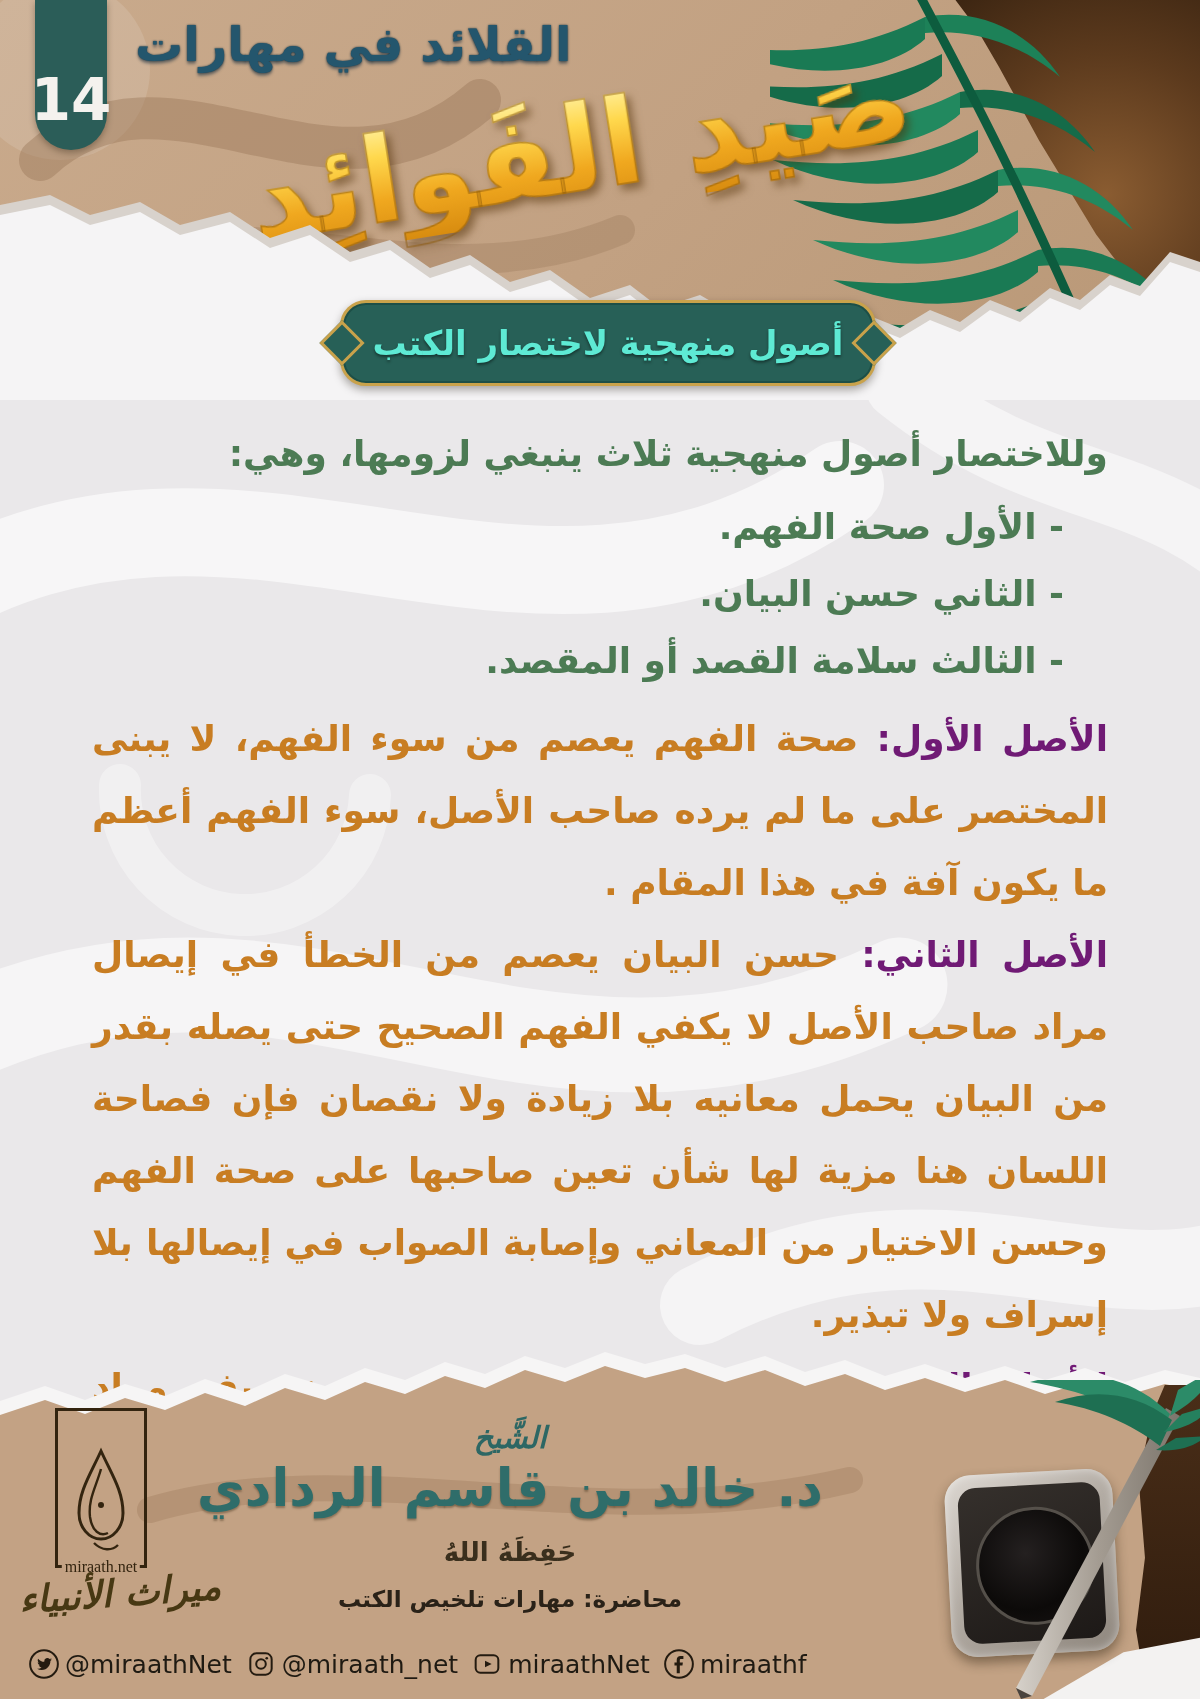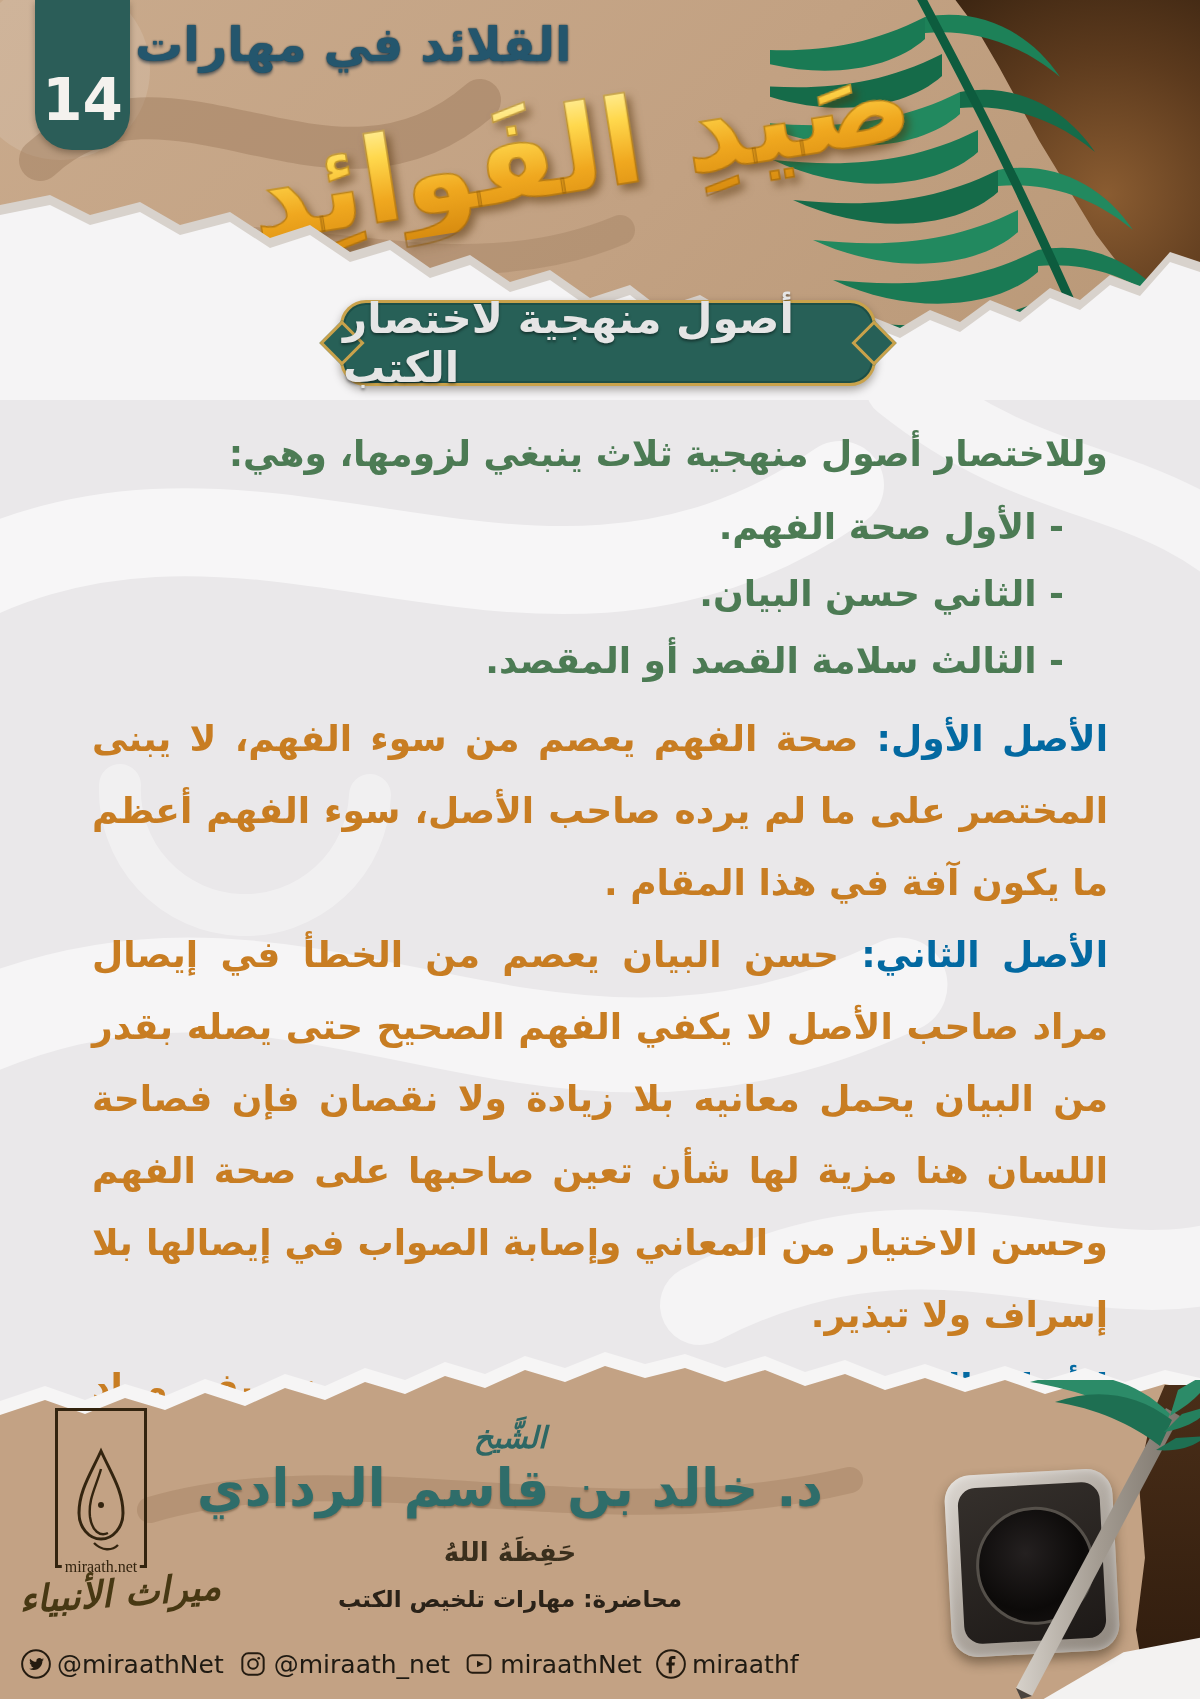--- a/index.html
+++ b/index.html
@@ -13,21 +13,21 @@
     background:linear-gradient(135deg,#c9aa8c 0%,#c2a182 55%,#b99877 100%);
   }
   .header-watermark{position:absolute;left:0;top:0;}
   .wood-corner{
     position:absolute;right:0;top:0;width:335px;height:335px;
     background:radial-gradient(circle at 72% 58%,#8a5c31 0%,#5c3a1d 45%,#34200f 88%);
     clip-path:polygon(27% 0,100% 0,100% 91%,88% 95%,69% 70%,52% 42%,40% 20%,33% 8%);
   }
   .leaf-svg{position:absolute;right:0;top:-8px;}
   .badge14{
-    position:absolute;left:35px;top:0;width:95px;height:150px;
+    position:absolute;left:35px;top:0;width:72px;height:150px;
     background:#2b5d58;border-radius:0 0 37px 37px;
     display:flex;align-items:flex-end;justify-content:center;
     color:#f4f2ee;font-size:58px;font-weight:bold;padding-bottom:16px;box-sizing:border-box;
     box-shadow:0 3px 6px rgba(40,30,15,.35);
   }
   .series-title{
     position:absolute;left:135px;top:16px;width:860px;
     font-size:48px;font-weight:bold;color:#24566d;letter-spacing:1px;
     text-shadow:0 0 2px #0e2c3d,0 3px 3px rgba(15,40,60,.45);
   }
@@ -40,21 +40,21 @@
     -webkit-text-stroke:1.5px rgba(140,90,10,.55);
     filter:drop-shadow(4px 6px 4px rgba(75,42,0,.5));
   }
   .tear-svg{position:absolute;left:0;pointer-events:none;}
   
   .banner{
     position:absolute;left:340px;top:300px;width:530px;height:80px;z-index:6;
     background:#276057;border:3px solid #c9a24b;border-radius:26px;
     box-shadow:0 4px 8px rgba(20,15,5,.35), inset 0 0 0 2px #1d4f47;
     display:flex;align-items:center;justify-content:center;
-    color:#e5e5e5;font-size:42px;font-weight:bold;
+    color:#5eead4;font-size:34px;font-weight:bold;
     text-shadow:0 2px 3px rgba(0,0,0,.45);
   }
   .banner .diamond{
     position:absolute;top:50%;width:26px;height:26px;margin-top:-16px;
     background:#276057;border:3px solid #c9a24b;transform:rotate(45deg);z-index:-1;
   }
   .banner .diamond.left{left:-17px;}
   .banner .diamond.right{right:-17px;}
   
   .body-watermark{position:absolute;left:0;top:355px;pointer-events:none;}
@@ -66,21 +66,21 @@
     text-align:right;margin:0;
   }
   .blist{margin:6px 0 8px;padding:0 44px 0 0;list-style:none;}
   .blist li{
     color:#4c7b54;font-size:36px;font-weight:bold;line-height:1.86;text-align:right;
   }
   .paras p{
     margin:0;font-size:36px;font-weight:bold;line-height:2.0;
     text-align:justify;color:#c87d22;
   }
-  .plabel{color:#0369a1;}
+  .plabel{color:#701a75;}
   
   .bottom-wood{
     position:absolute;right:0;top:1385px;width:64px;height:314px;z-index:4;
     background:linear-gradient(180deg,#4a2e18,#2e1b0d);
     clip-path:polygon(100% 0,100% 100%,18% 100%,0 78%,14% 55%,4% 30%,24% 10%,45% 0);
   }
   .paper-corner{
     position:absolute;right:0;bottom:0;width:170px;height:85px;z-index:5;
     background:#f3f2f1;clip-path:polygon(8% 100%,55% 45%,100% 28%,100% 100%);
   }
@@ -126,21 +126,21 @@
   }
   .blessing{
     position:absolute;left:150px;top:1537px;width:720px;z-index:6;text-align:center;
     color:#3a2f1d;font-size:26px;font-weight:bold;
   }
   .lecture{
     position:absolute;left:150px;top:1586px;width:720px;z-index:6;text-align:center;
     color:#2a2218;font-size:23px;font-weight:bold;
   }
   .social-row{
-    position:absolute;left:20px;top:1648px;z-index:8;display:flex;align-items:center;
+    position:absolute;left:28px;top:1648px;z-index:8;display:flex;align-items:center;
     gap:13px;direction:ltr;
   }
   .social-item{display:flex;align-items:center;gap:5px;color:#1f1a12;font-size:25px;}
   .social-item svg{display:block;}
 </style>
 </head>
 <body>
 
 <div class="poster">
 

